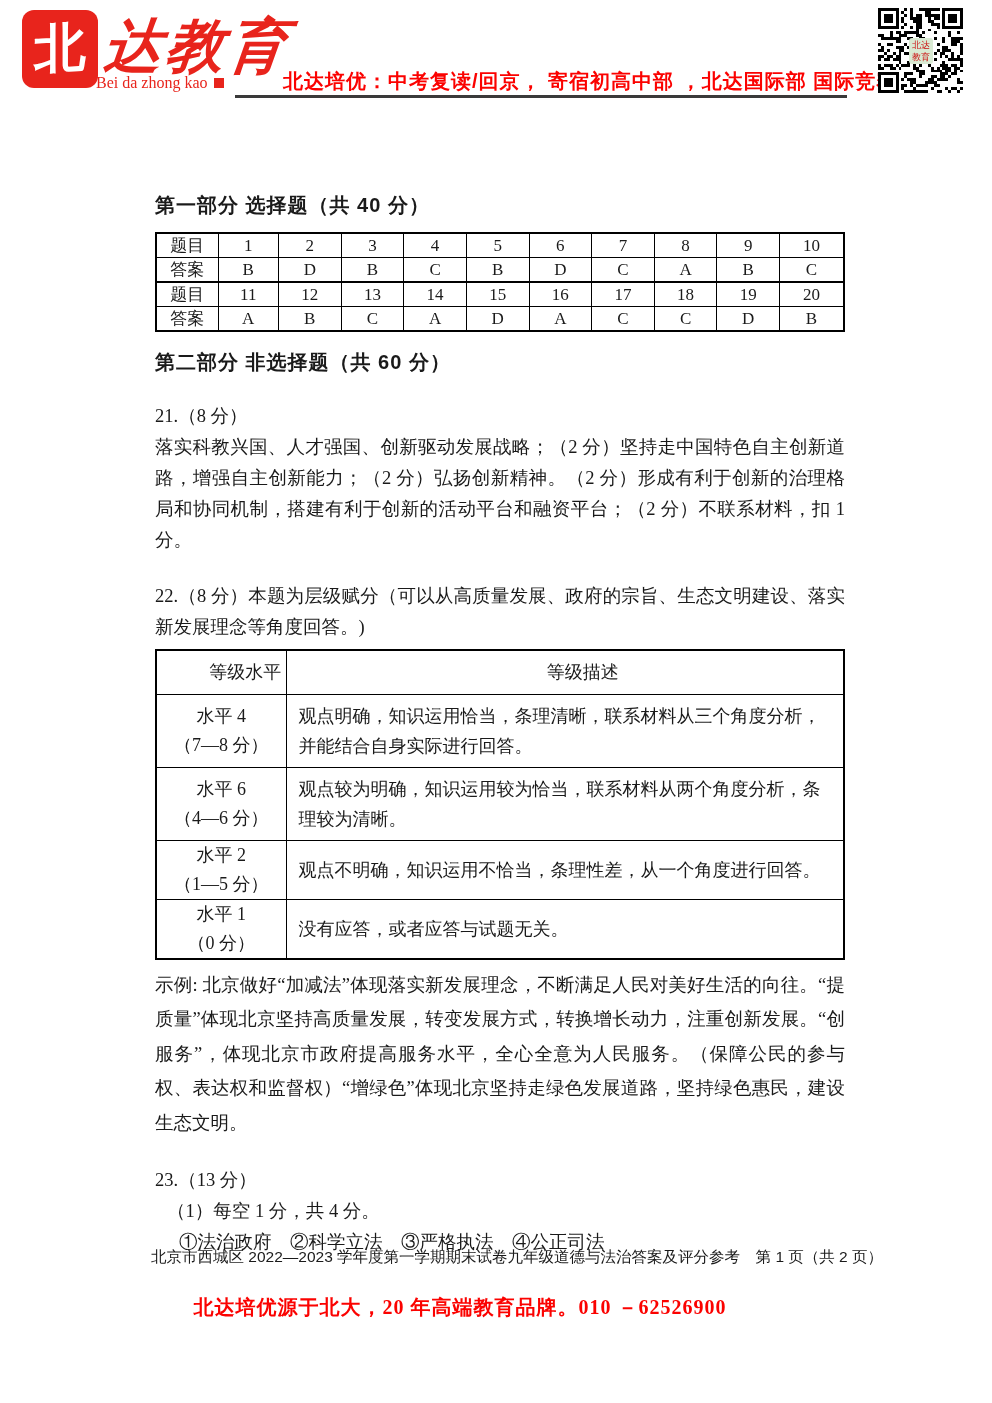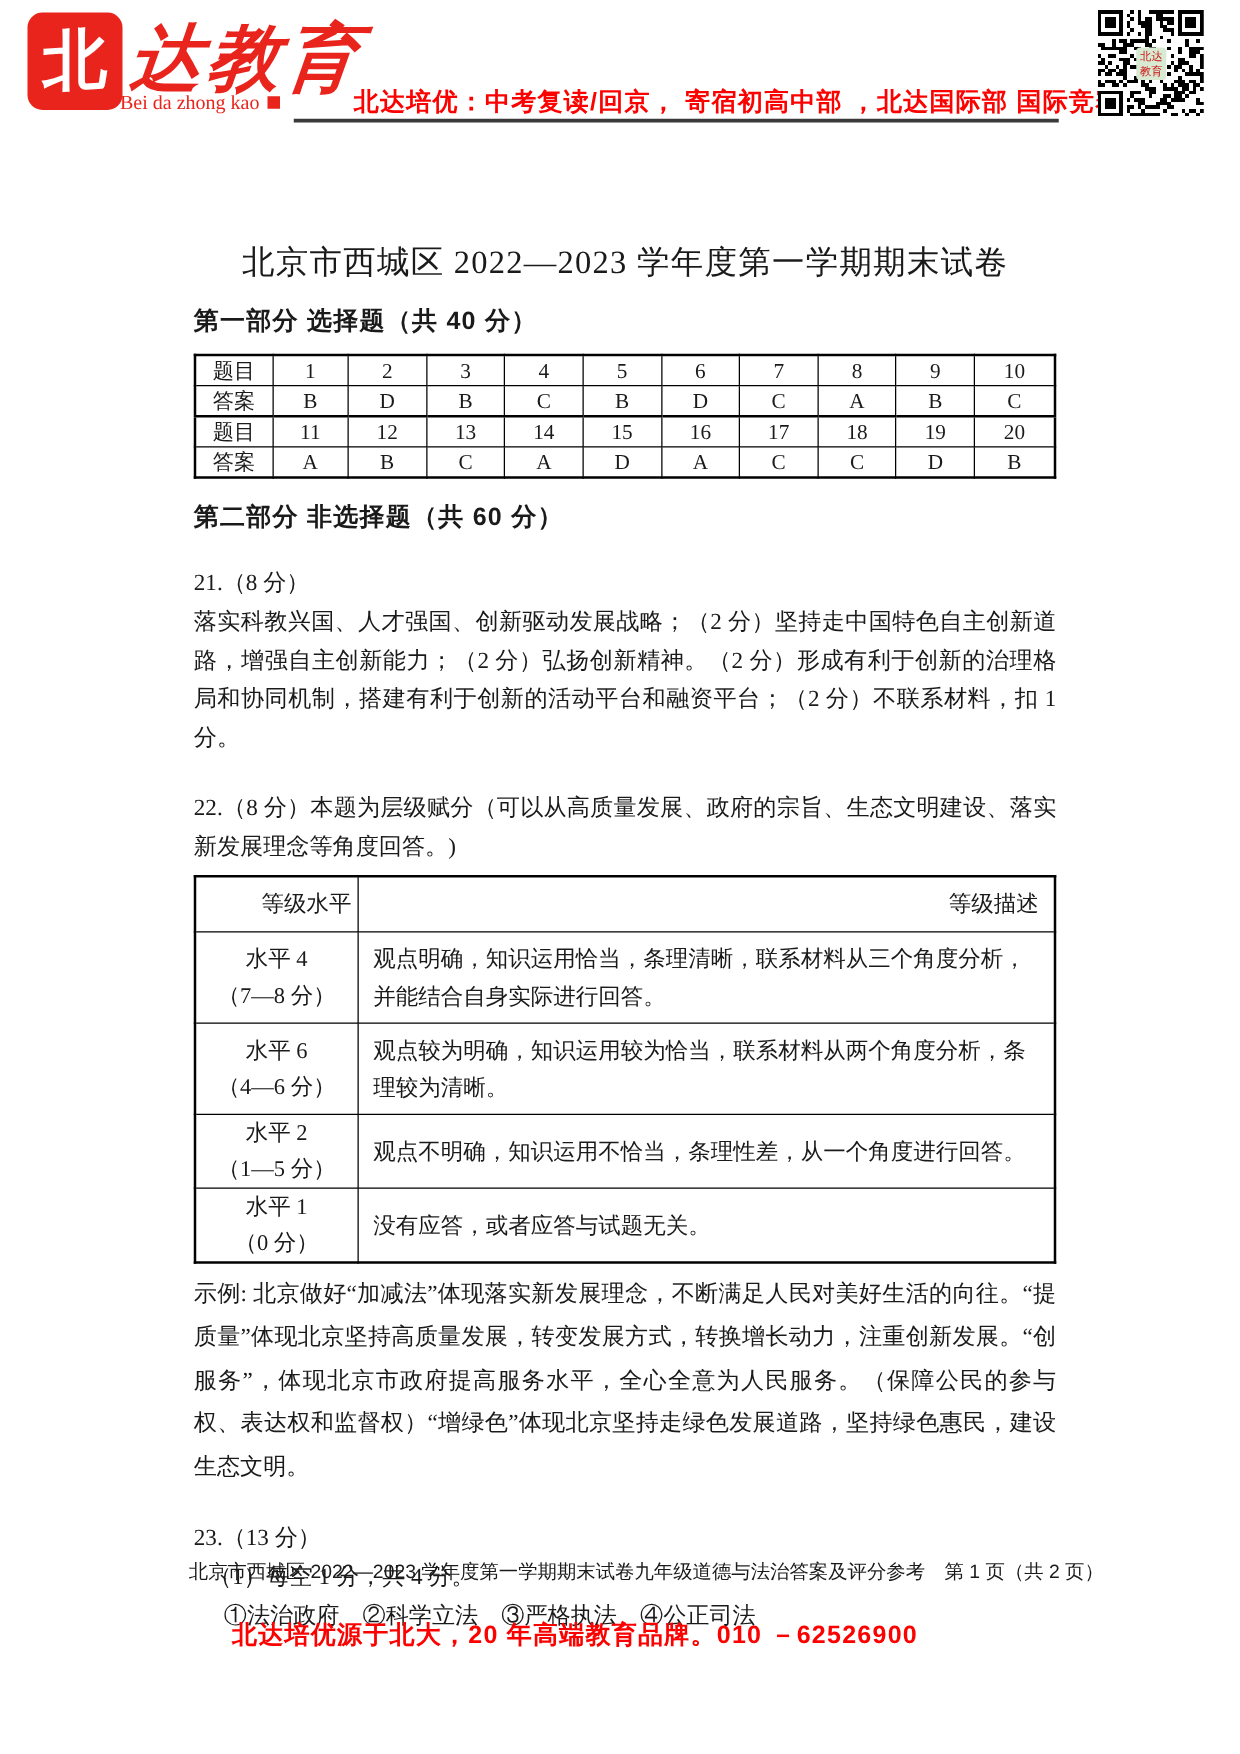--- a/index.html
+++ b/index.html
@@ -127,21 +127,21 @@
   
   .footer-pageinfo {
     position: absolute; left: 151px; top: 1247px; width: 690px;
     text-align: center; font-size: 15.5px;
     font-family: Liberation Sans, sans-serif; color: #1a1a1a;
     white-space: nowrap;
   }
   .footer-contact {
     position: absolute; left: 0; top: 1294px; width: 920px;
     text-align: center; font-size: 20px; font-weight: bold;
-    color: #fb0200; font-family: Liberation Sans, sans-serif;
+    color: #fb0200; font-family: Liberation Serif, serif;
     letter-spacing: 1px;
   }
 </style>
 </head>
 <body>
 
 <div class="page">
 
   <div class="header">
     <div class="seal">
@@ -427,21 +427,20 @@
         </svg>
       <div class="qr-label">
         <span>北达</span>
         <span>教育</span>
       </div>
     </div>
   </div>
 
   <div class="content">
 
-    <div class="title1">北京市西城区 2022—2023 学年度第一学期期末试卷</div>
 
     <div class="section-heading">第一部分  选择题（共 40 分）</div>
 
     <table class="answers">
       <tbody>
           <tr>
         <th>题目</th>
         <td>1</td>
         <td>2</td>
         <td>3</td>
@@ -499,21 +498,21 @@
 
     <div class="q-label mt8">21.（8 分）</div>
     <div class="para">落实科教兴国、人才强国、创新驱动发展战略；（2 分）坚持走中国特色自主创新道路，增强自主创新能力；（2 分）弘扬创新精神。（2 分）形成有利于创新的治理格局和协同机制，搭建有利于创新的活动平台和融资平台；（2 分）不联系材料，扣 1 分。</div>
 
     <div class="para mt8">22.（8 分）本题为层级赋分（可以从高质量发展、政府的宗旨、生态文明建设、落实新发展理念等角度回答。)</div>
 
     <table class="rubric">
       <tbody>
           <tr>
         <td class="c1 hdr">等级水平</td>
-        <td class="c2 hdr" style="text-align:right">等级描述</td>
+        <td class="c2 hdr" style="text-align:center">等级描述</td>
       </tr>
       <tr>
         <td class="c1">
           <div class="lvl-line">水平 4</div>
           <div class="lvl-line">（7—8 分）</div>
         </td>
         <td class="c2">观点明确，知识运用恰当，条理清晰，联系材料从三个角度分析，并能结合自身实际进行回答。</td>
       </tr>
       <tr>
         <td class="c1">

